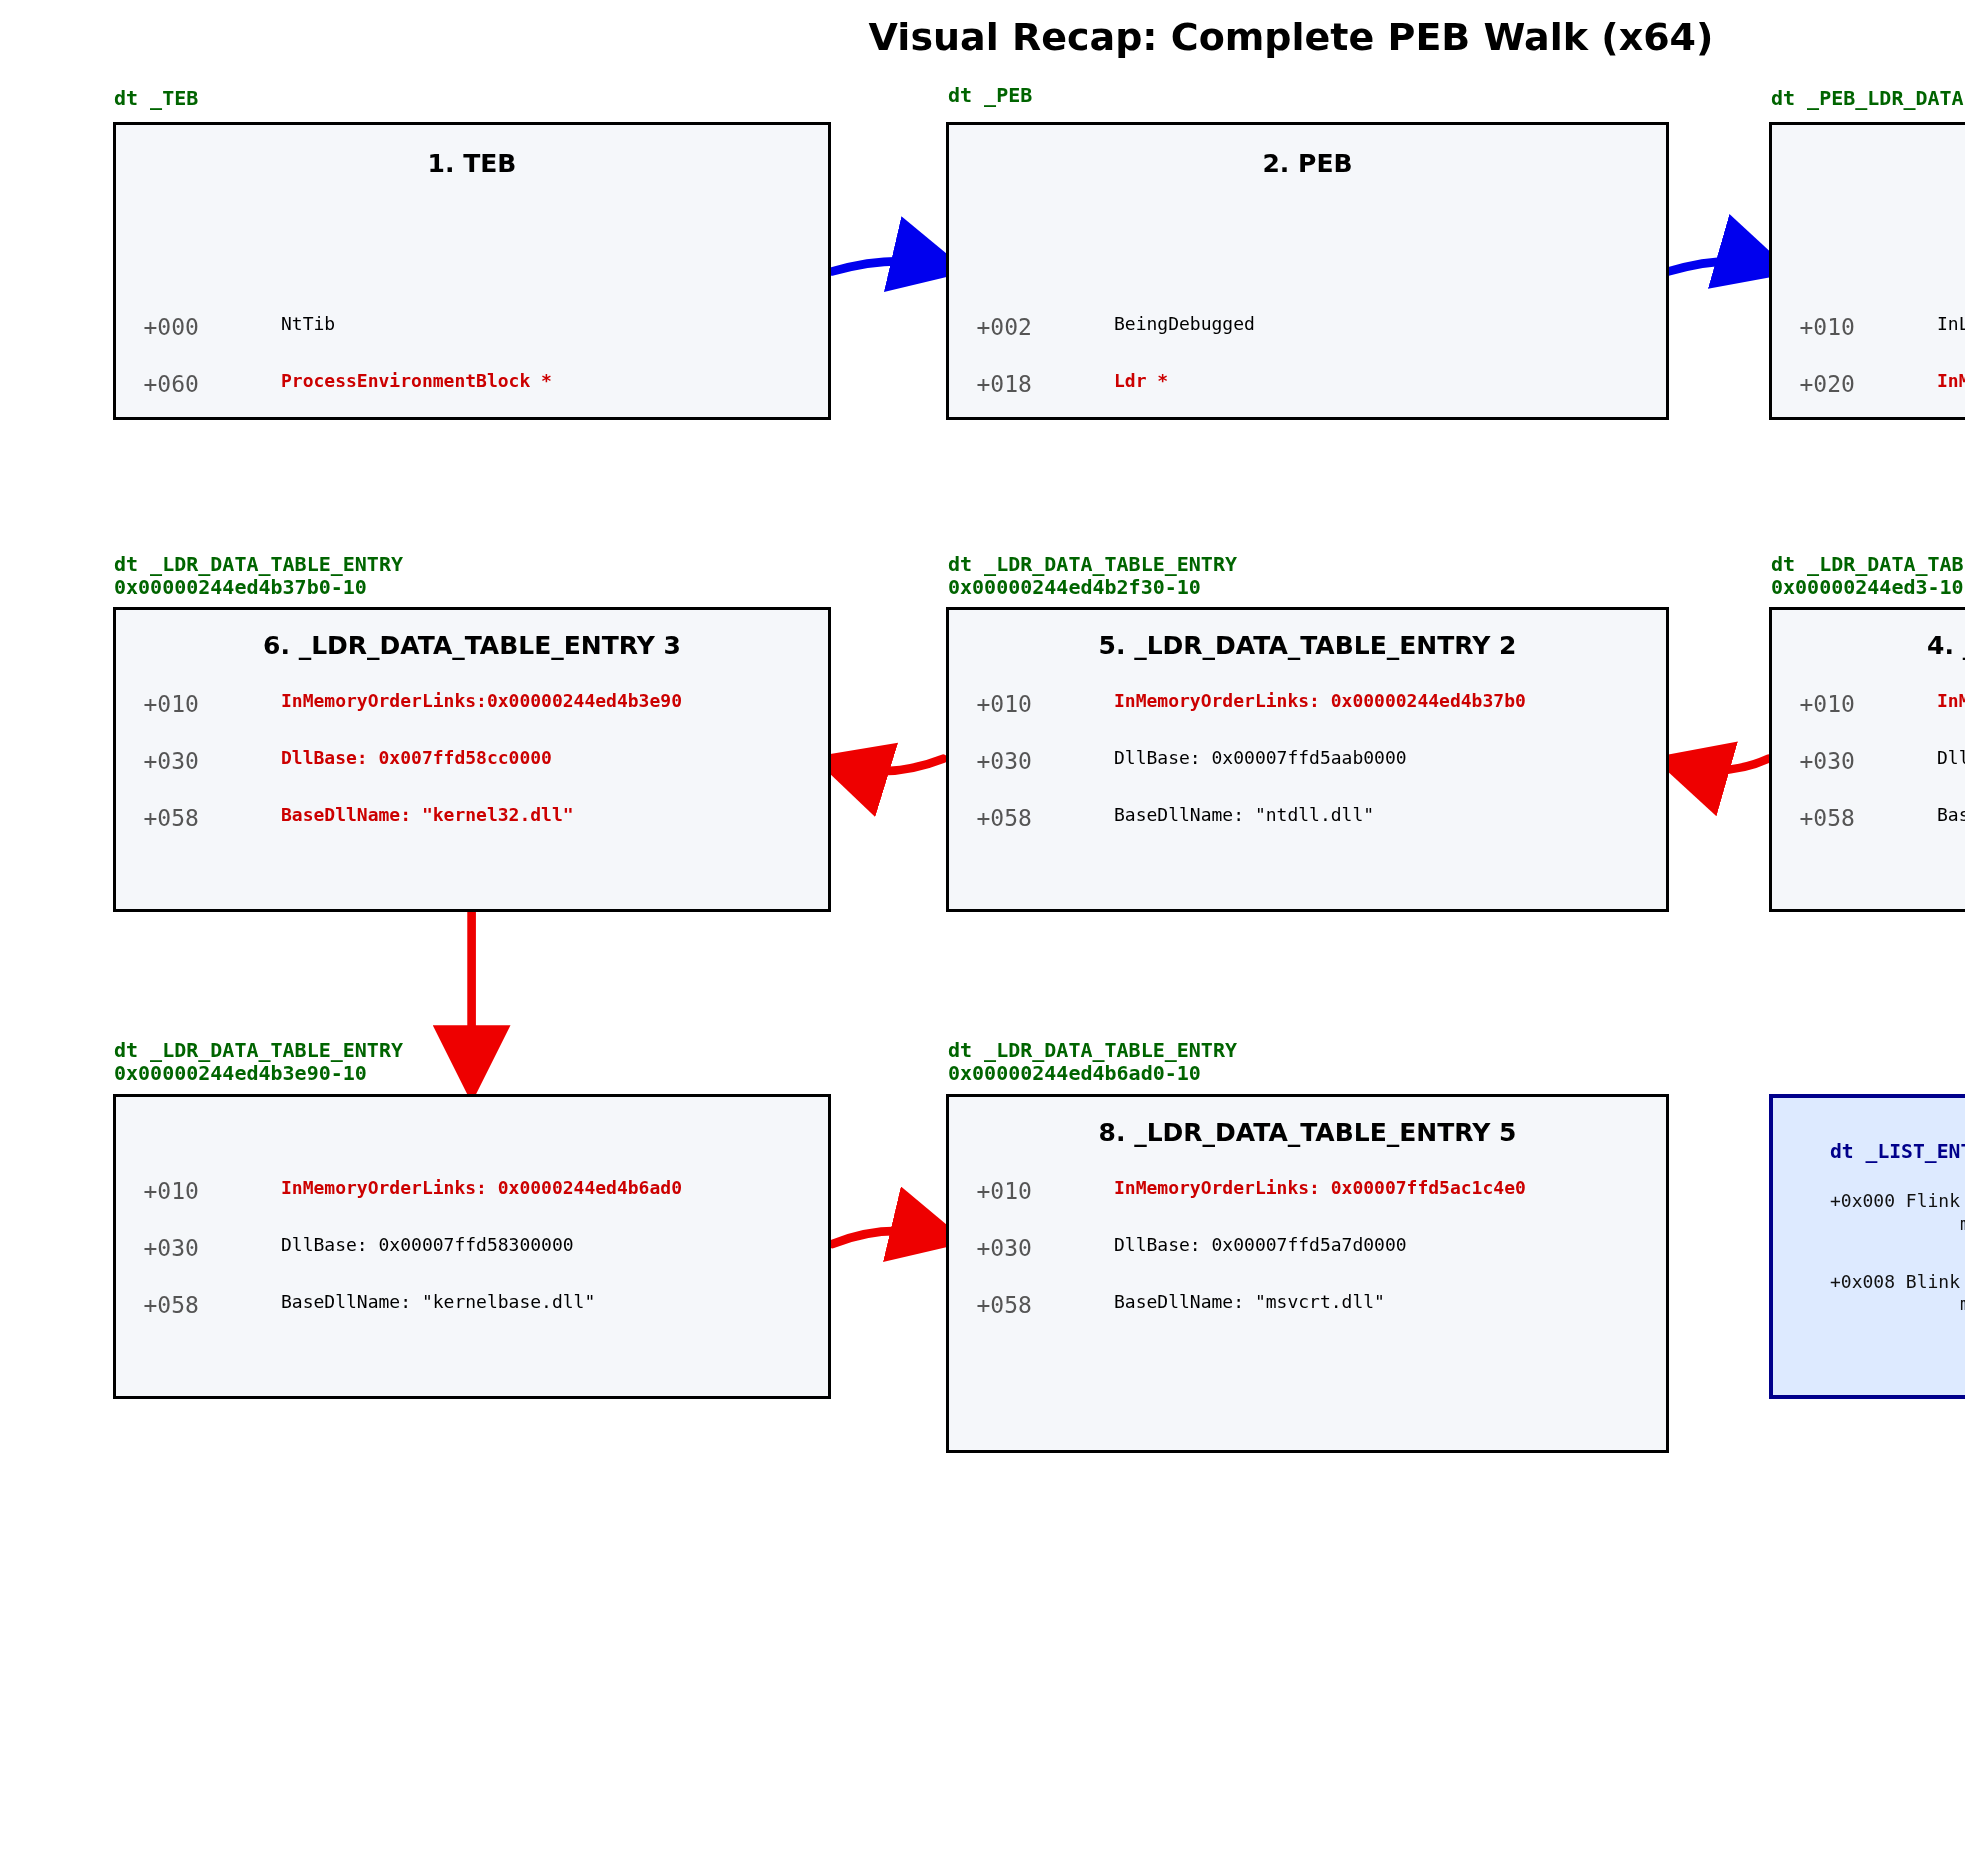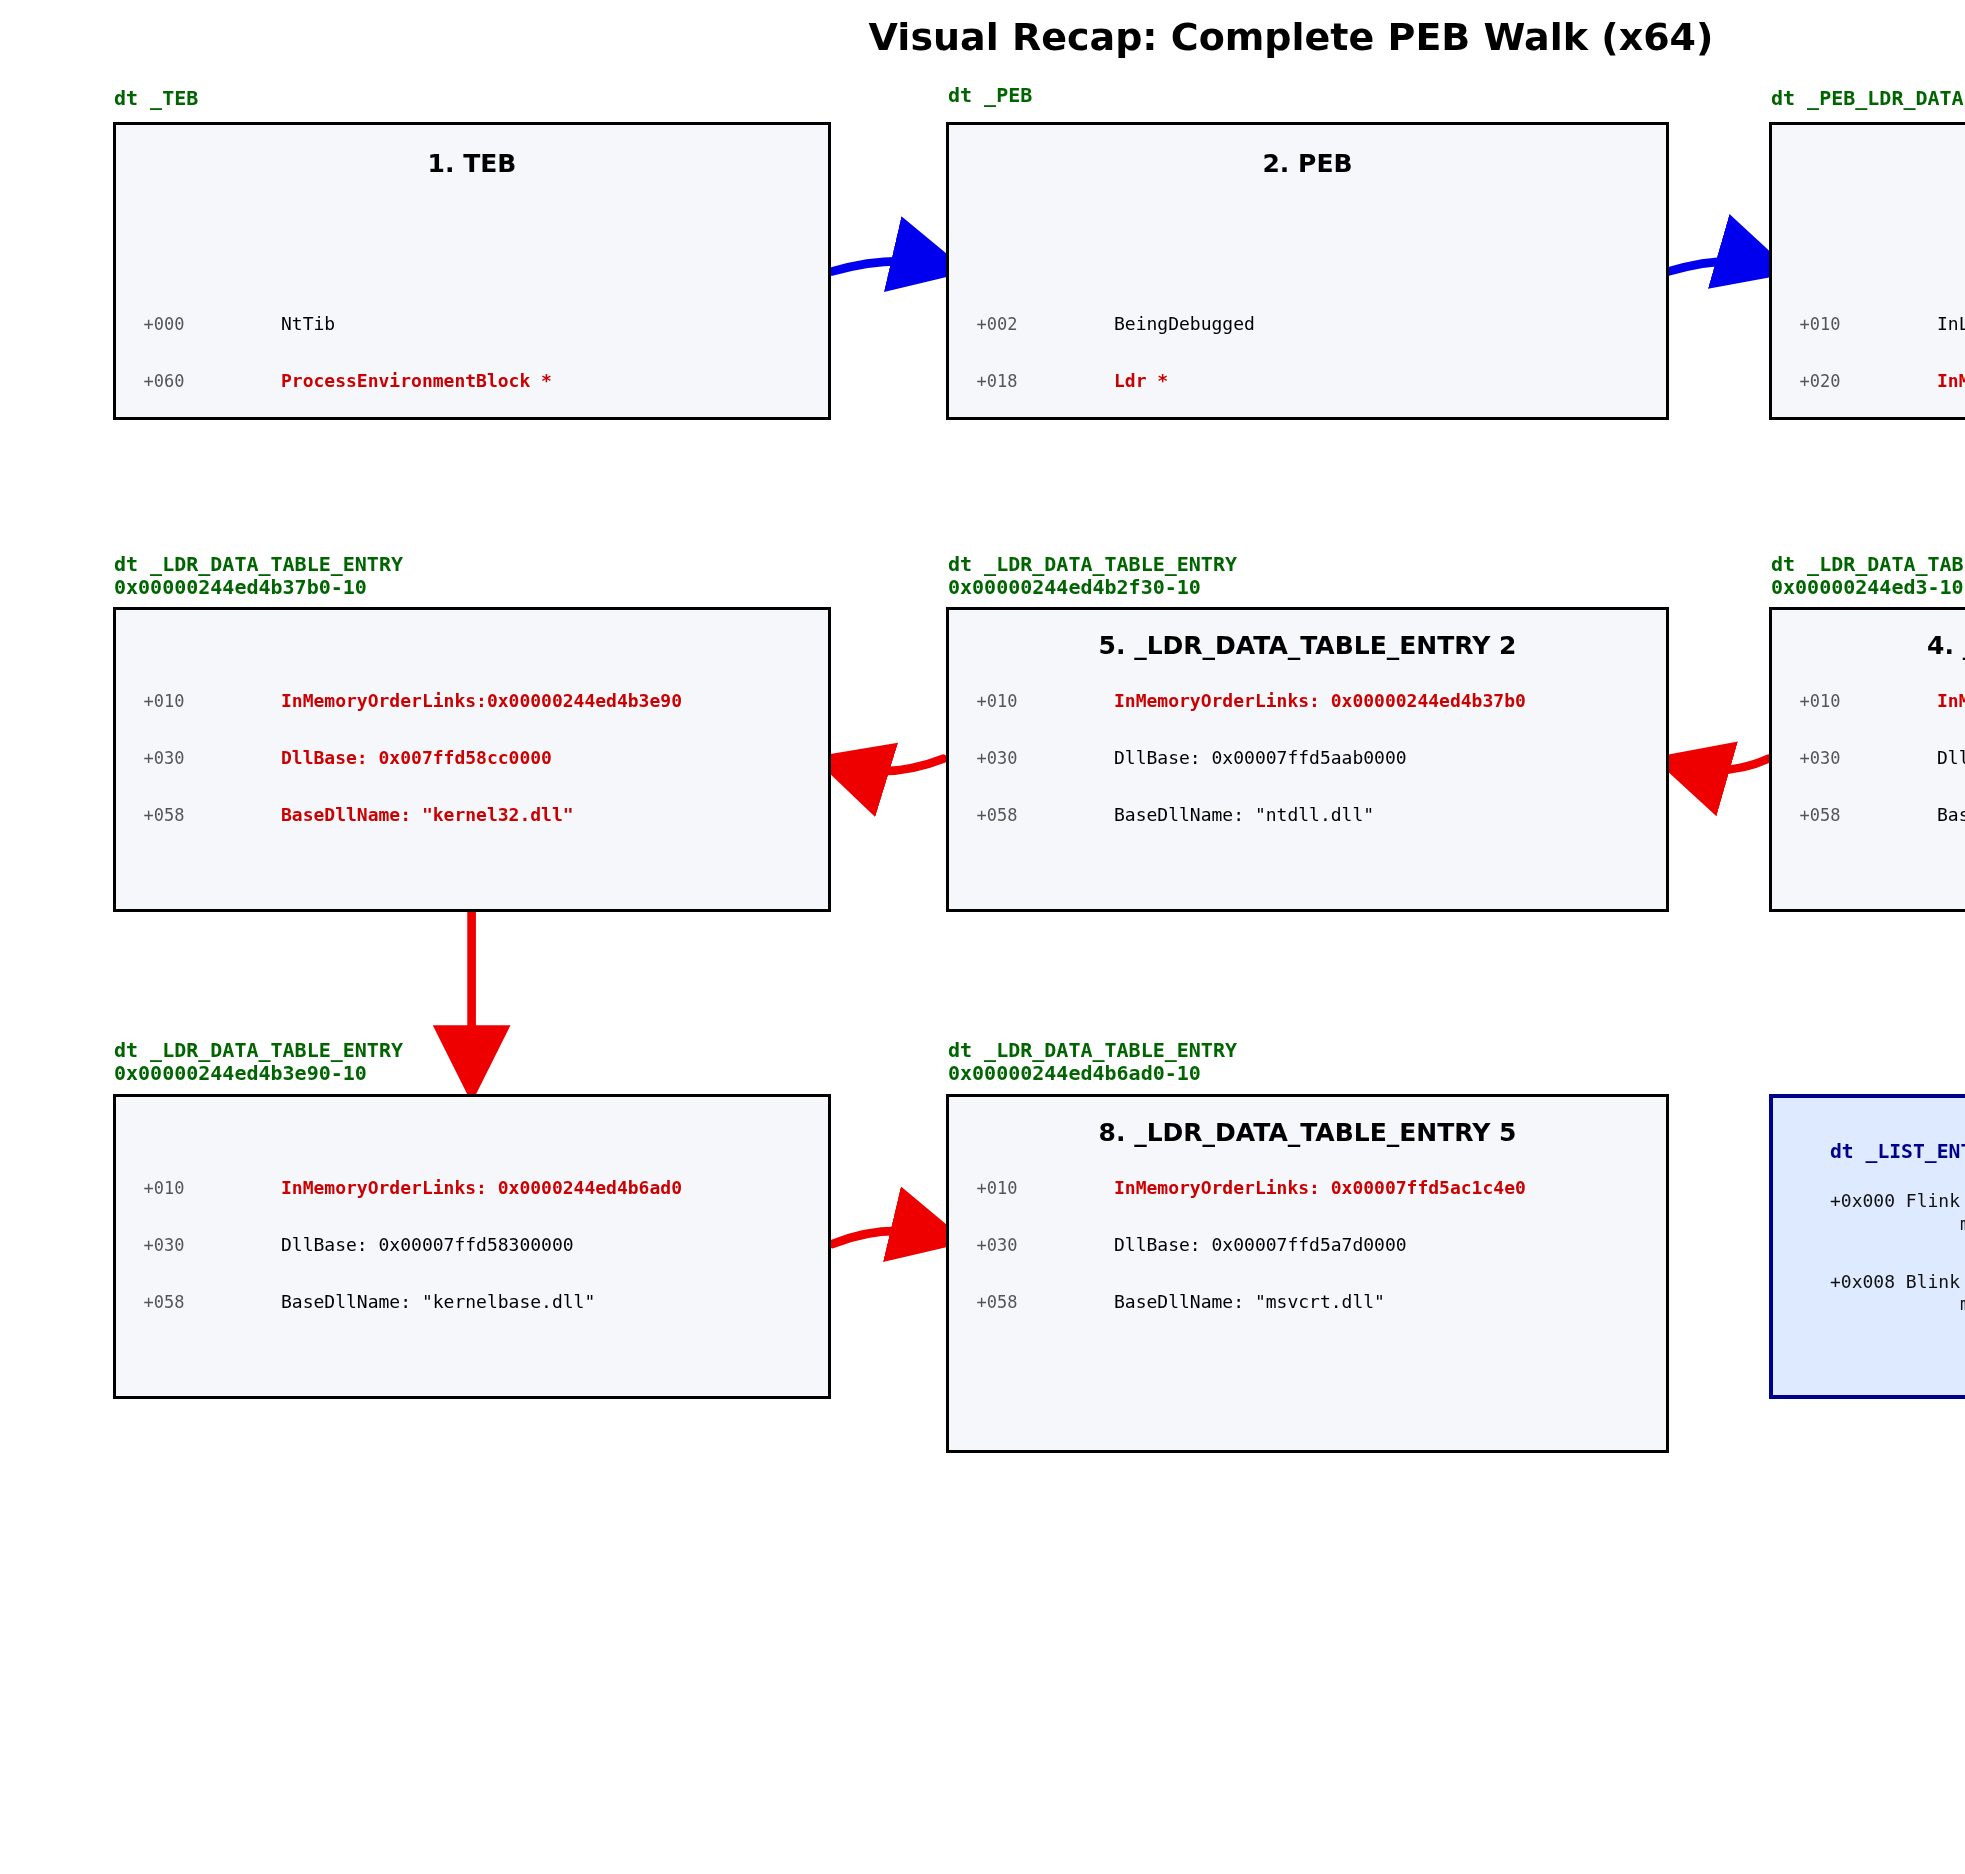--- a/index.html
+++ b/index.html
@@ -34,21 +34,21 @@
 
   .boxtitle{
     position:absolute; left:0; width:100%; text-align:center;
     font-family:"DejaVu Sans","Liberation Sans",sans-serif;
     font-weight:bold; font-size:25px; color:#000000;
     white-space:nowrap;
   }
   .off{
     position:absolute; left:27.5px;
     font-family:"DejaVu Sans Mono","Liberation Mono",monospace;
-    font-size:17px; color:#555555;
+    font-size:23px; color:#555555;
   }
   .val{
     position:absolute; left:165px;
     font-family:"DejaVu Sans Mono","Liberation Mono",monospace;
     font-size:18px; color:#000000; white-space:pre;
   }
   .val.hot{color:#cc0000; font-weight:bold;}
 
   .legtitle{
     position:absolute; left:57px;
@@ -118,20 +118,21 @@
     <div class="boxtitle" style="top:23.6px;">3. PEB_LDR_DATA</div>
     <div class="off" style="top:189px;">+010</div>
     <div class="val" style="top:188px;">InLoadOrderModuleList: 0x00000244ed4b30f0</div>
     <div class="off" style="top:246px;">+020</div>
     <div class="val hot" style="top:245px;">InMemoryOrderModuleList: 0x00000244ed3 *</div>
   </div>
 
   <div class="dtlabel" style="left:114px;top:553px;">dt _LDR_DATA_TABLE_ENTRY
 0x00000244ed4b37b0-10</div>
   <div class="box" style="left:113px;top:607px;width:718px;height:305px;">
+    <div class="boxtitle" style="top:21px;">6. _LDR_DATA_TABLE_ENTRY 3</div>
     <div class="off" style="top:81px;">+010</div>
     <div class="val hot" style="top:80px;">InMemoryOrderLinks:0x00000244ed4b3e90</div>
     <div class="off" style="top:138px;">+030</div>
     <div class="val hot" style="top:137px;">DllBase: 0x007ffd58cc0000</div>
     <div class="off" style="top:195px;">+058</div>
     <div class="val hot" style="top:194px;">BaseDllName: "kernel32.dll"</div>
   </div>
 
   <div class="dtlabel" style="left:948px;top:553px;">dt _LDR_DATA_TABLE_ENTRY
 0x00000244ed4b2f30-10</div>

